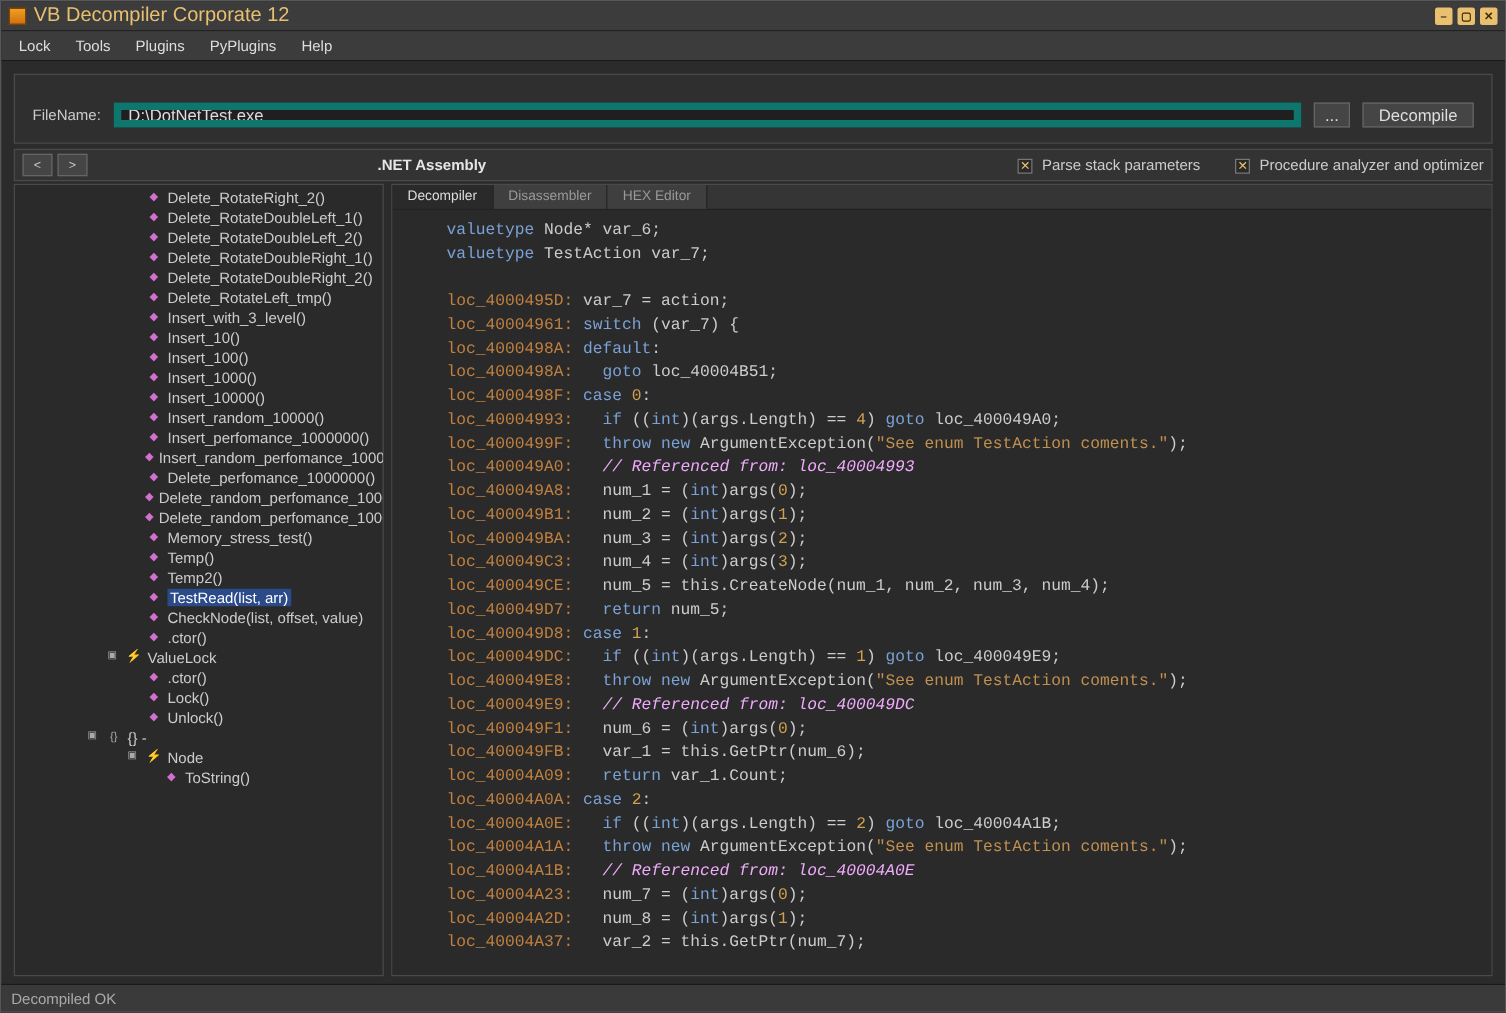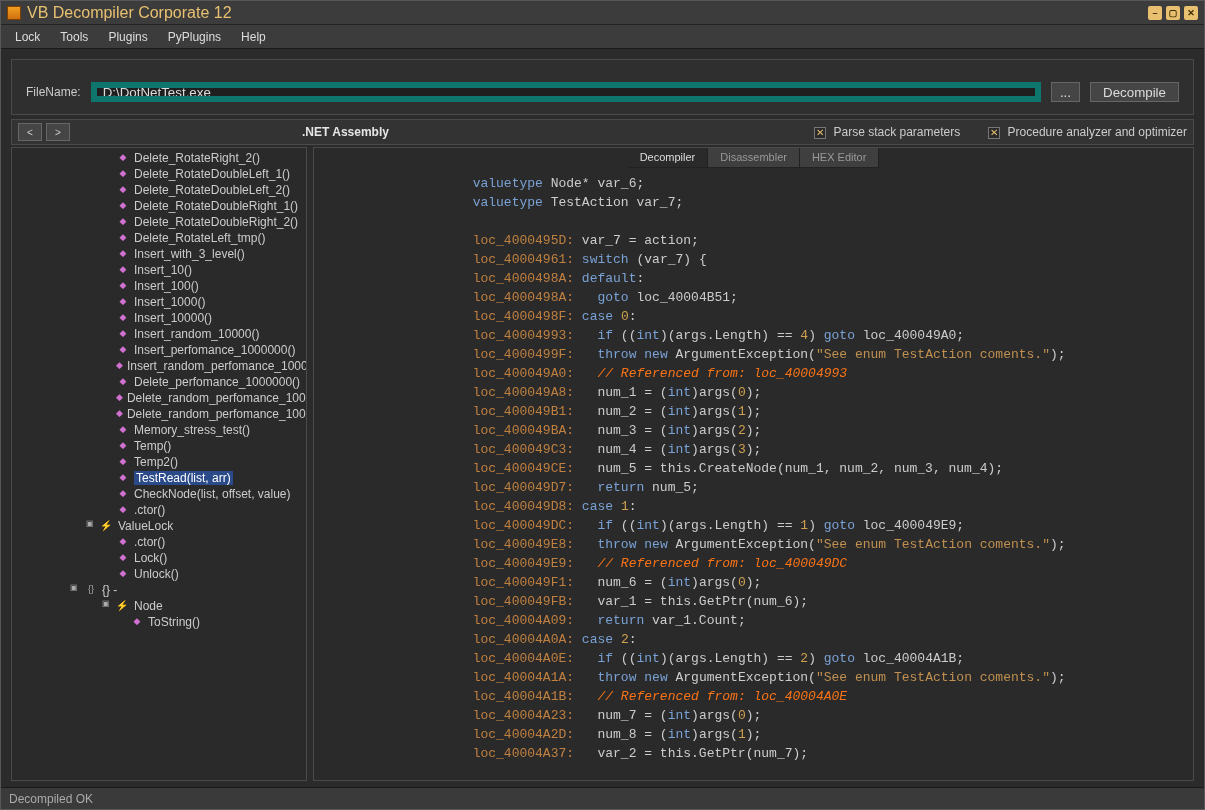--- a/index.html
+++ b/index.html
@@ -157,21 +157,20 @@
 }
 .tree-hscroll-inner { width:500px; height:1px; }
 .code-panel {
   flex: 1;
   display: flex;
   flex-direction: column;
   border: 1px solid #4a4a4a;
   margin-left: 6px;
   background: #2a2a2a;
   min-width:0;
-  align-items:center;
 }
 .tabs {
   display: flex;
   background: #353535;
   border-bottom: 1px solid #222;
 }
 .tab {
   padding: 3px 12px;
   background: #3f3f3f;
   color: #999;
@@ -185,21 +184,21 @@
   overflow: auto;
   font-family: Consolas, "Courier New", monospace;
   font-size: 13px;
   line-height: 19px;
   padding: 6px 12px;
   background: #2a2a2a;
   white-space: pre;
 }
 .tok-kw { color: #7aa2d6; }
 .tok-addr { color: #c08040; }
-.tok-comment { color: #f97316; font-style: italic; }
+.tok-comment { color: #f0abfc; font-style: italic; }
 .tok-str { color: #c09050; }
 .tok-num { color: #cfa050; }
 .statusbar {
   height: 22px;
   background: #3a3a3a;
   display:flex; align-items:center;
   padding: 0 8px;
   color: #aaa;
   border-top: 1px solid #1a1a1a;
 }

